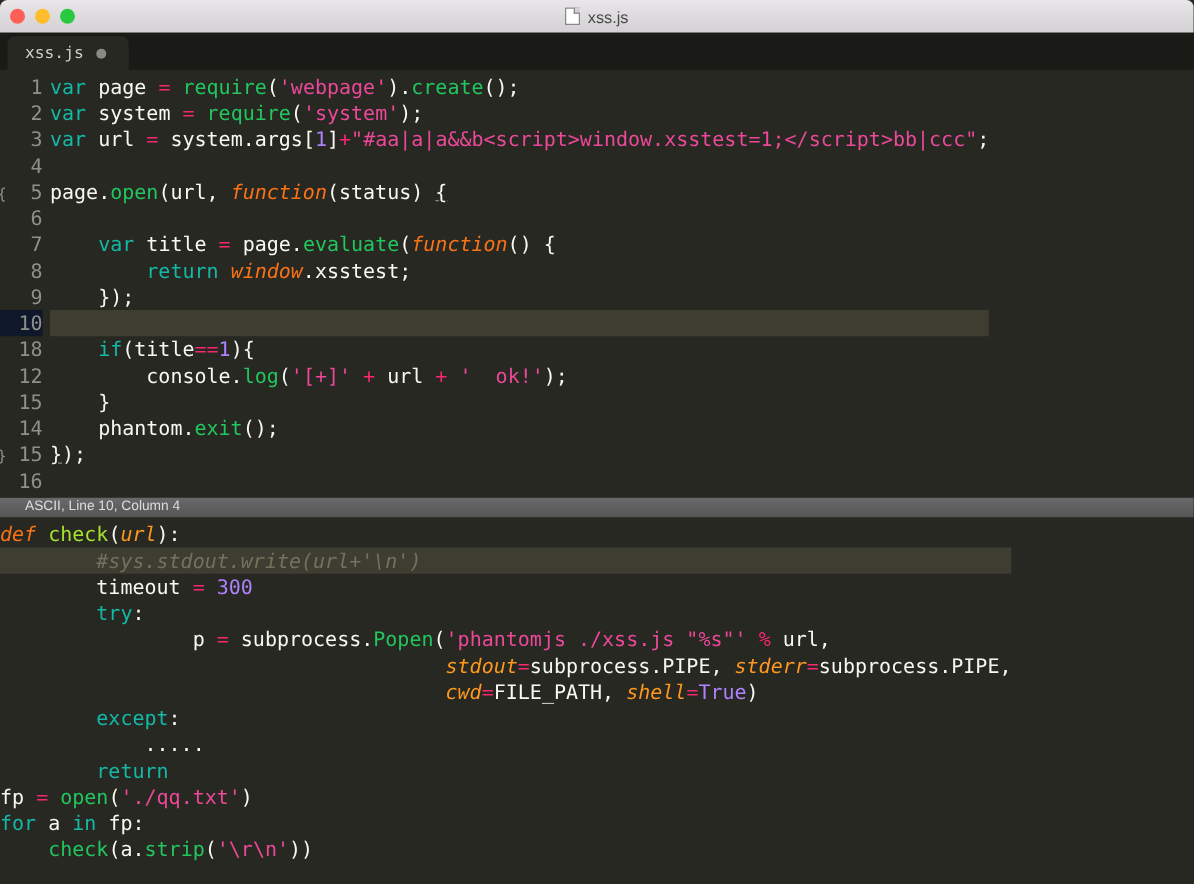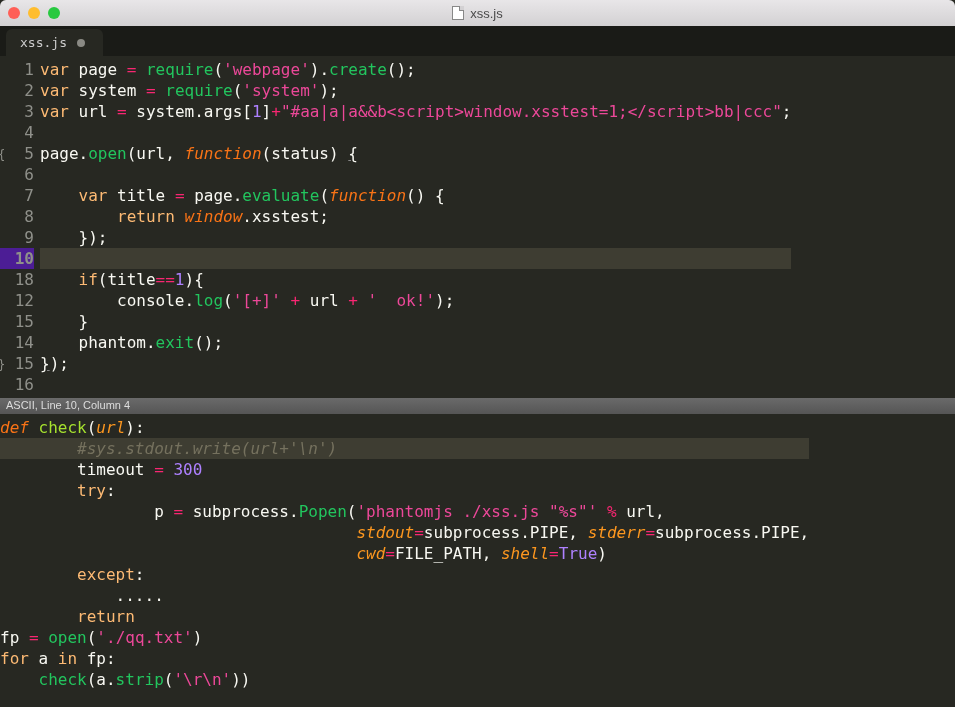--- a/index.html
+++ b/index.html
@@ -81,31 +81,31 @@
   .gutter .fold {
     position: absolute; left: -2px; top: 2px;
     font-size: 12px; color: #8f908a;
   }
   .code {
     padding: 3px 0;
     white-space: pre;
   }
   .code .line { height: 21px; }
   .line.current { background: #3e3d32; }
-  .gutter .ln.current { background: #4c1d95; font-weight: bold; }
+  .gutter .ln.current { background: #0f172a; }
   .statusbar {
     height: 16px;
     background: linear-gradient(#6a6a6a, #555);
     color: #ddd;
     font-size: 11px;
-    padding: 1px 6px;
+    padding: 1px 20px;
     font-family: -apple-system, "Helvetica Neue", sans-serif;
   }
   
-  .kw   { color: #fdba74; }            
+  .kw   { color: #14b8a6; }            
   .st   { color: #f97316; font-style: italic; } 
   .fn   { color: #22c55e; }            
   .nm   { color: #a6e22e; }            
   .str  { color: #ec4899; }            
   .num  { color: #ae81ff; }            
   .op   { color: #f92672; }            
   .arg  { color: #fd971f; font-style: italic; } 
   .pl   { color: #f8f8f2; }
   .cm   { color: #75715e; font-style: italic; } 
   .u    { text-decoration: underline; text-decoration-color: #888; }

